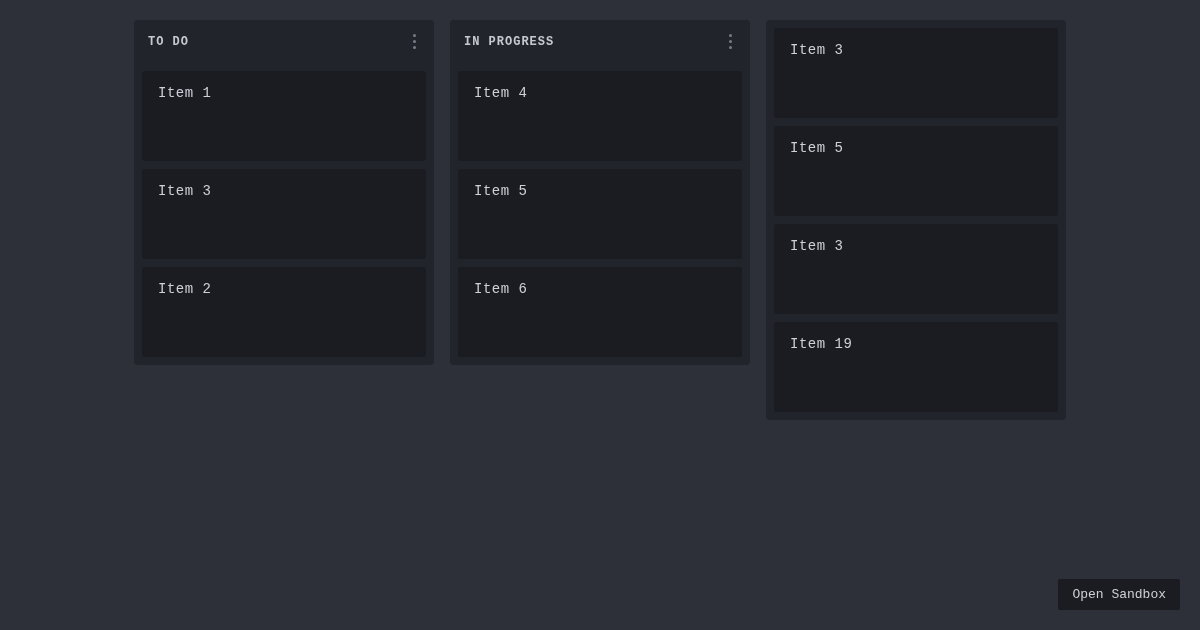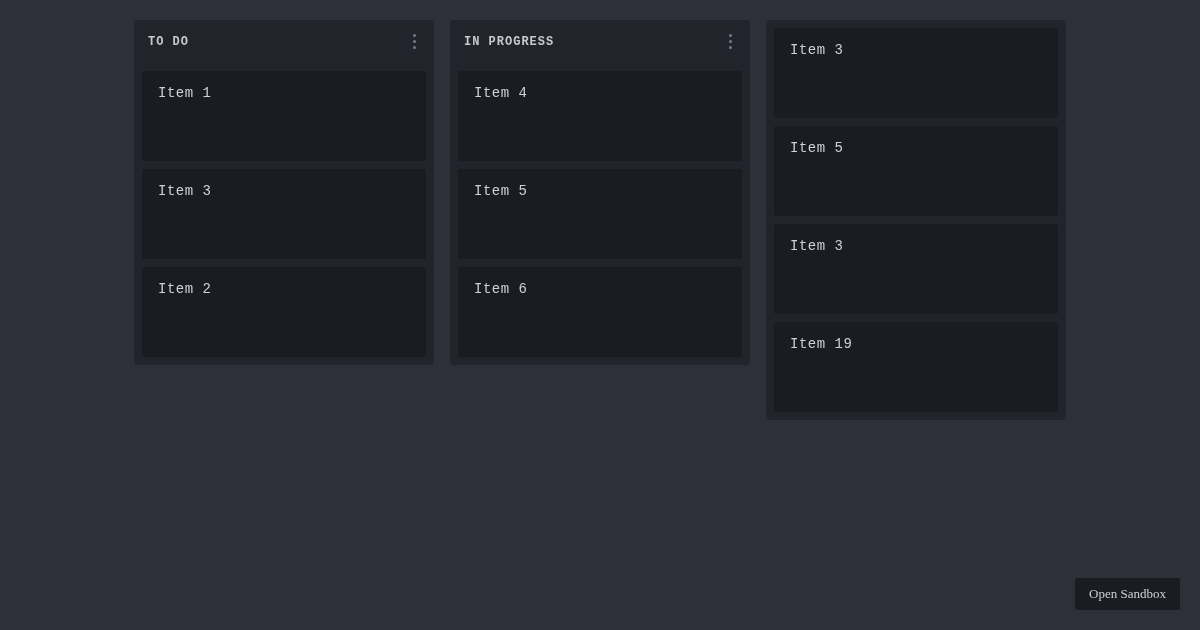--- a/index.html
+++ b/index.html
@@ -106,21 +106,21 @@
 
     .open-sandbox-btn {
       position: fixed;
       bottom: 20px;
       right: 20px;
       background-color: #1a1c22;
       color: #d0d0d8;
       border: none;
       padding: 8px 14px;
       font-size: 13px;
-      font-family: Liberation Serif, serif;
+      font-family: Liberation Mono, monospace;
       cursor: pointer;
       border-radius: 2px;
     }
   </style>
 </head>
 <body>
 
 <div class="board">
 <div class="column">
       <div class="column-header">

